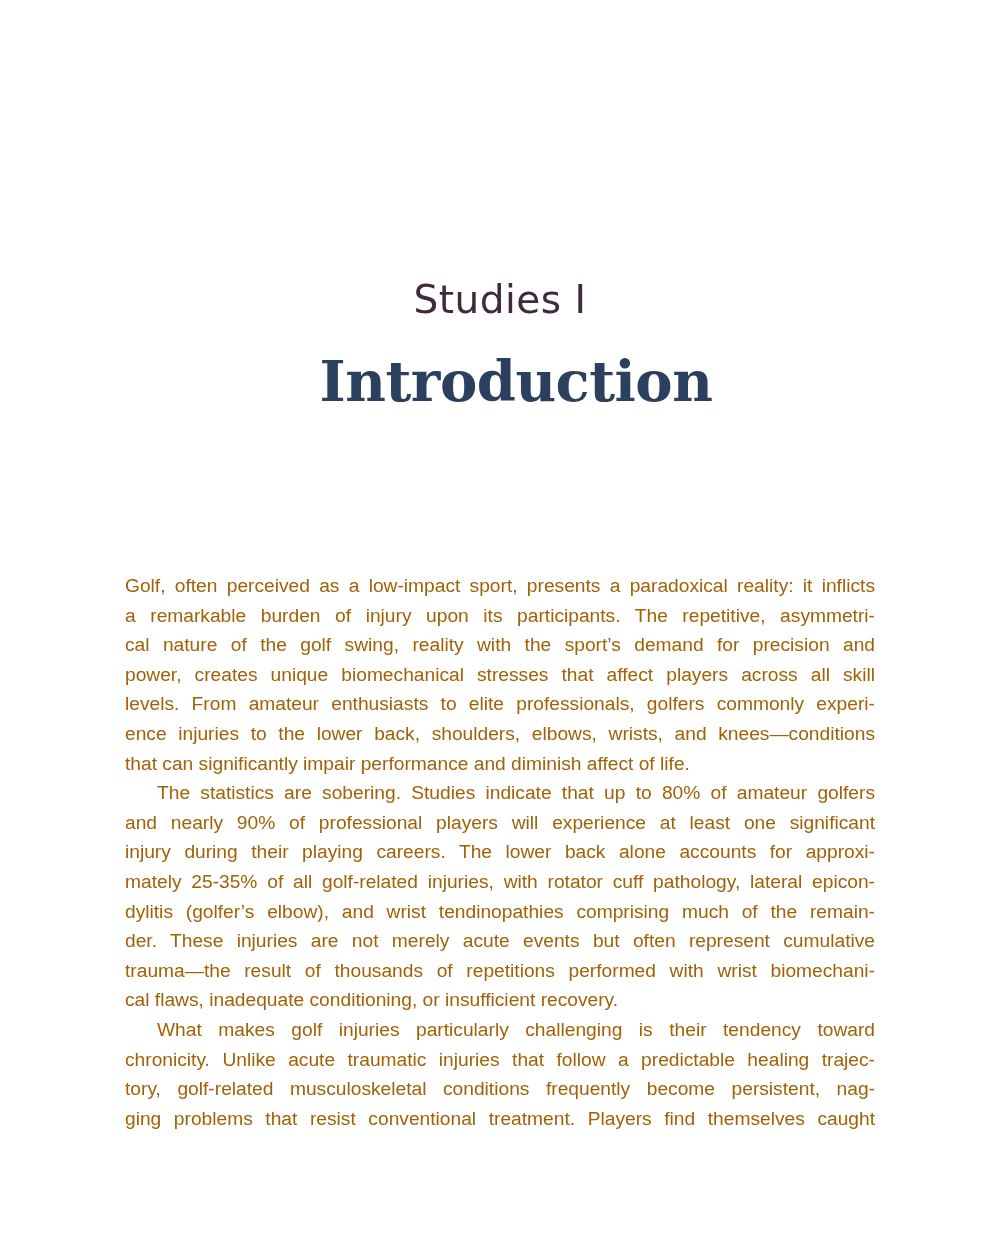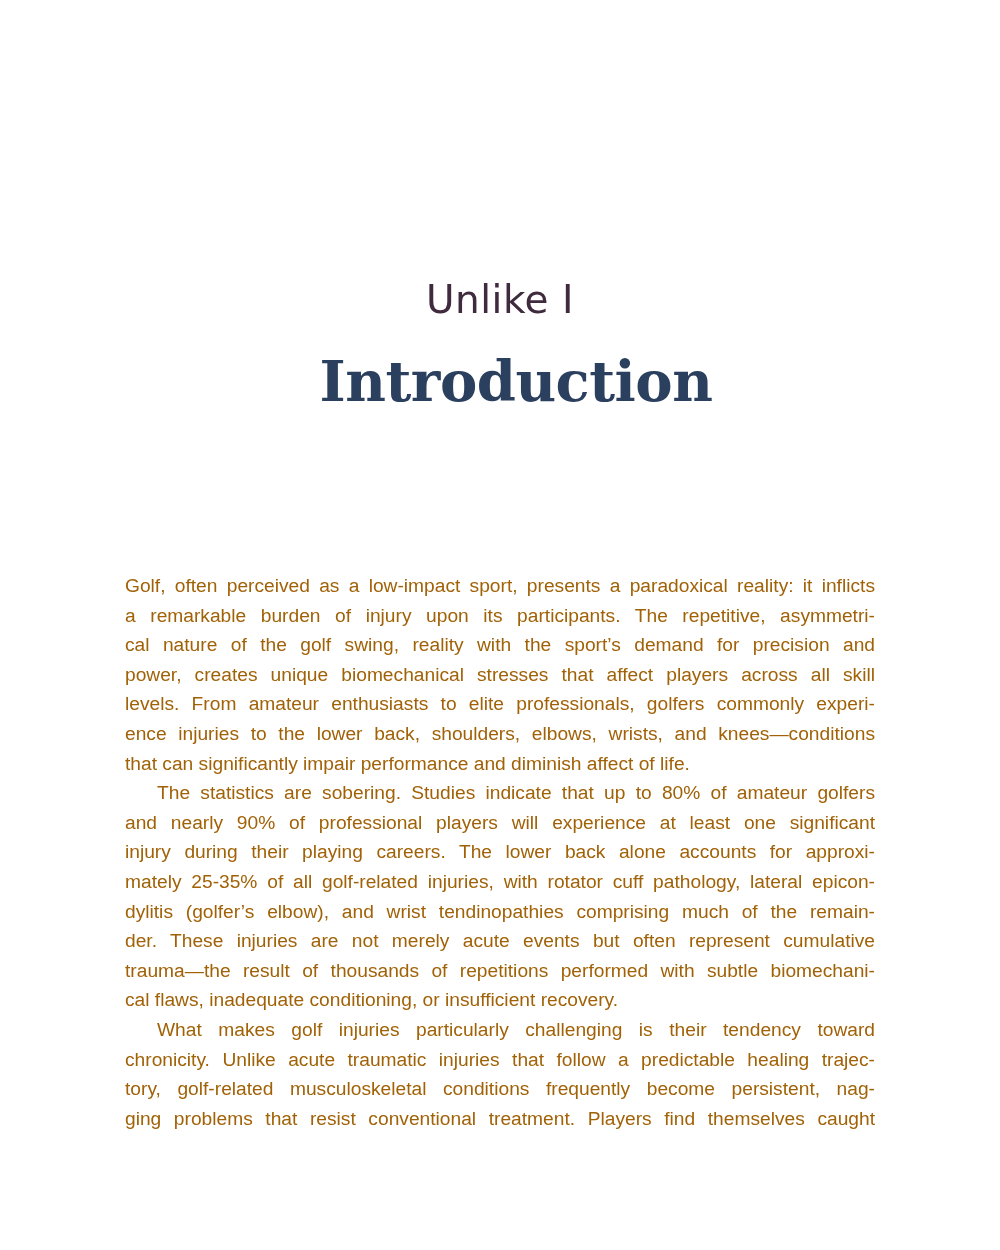--- a/index.html
+++ b/index.html
@@ -70,21 +70,21 @@
       width: 100%;
     }
     .line.last .jline {
       text-align-last: left;
     }
   </style>
 </head>
 <body>
 
 <div>
-  <div class="chapter-label">Unlike I</div>
+  <div class="chapter-label">Studies I</div>
   <h1 class="chapter-title" style="margin:0;">Introduction</h1>
 </div>
 
 <div class="body-text">
 
   <div>
     <div class="line">
         <div class="jline">Golf, often perceived as a low-impact sport, presents a paradoxical reality: it inflicts</div>
       </div>
     <div class="line">
@@ -120,21 +120,21 @@
     <div class="line">
         <div class="jline">mately 25-35% of all golf-related injuries, with rotator cuff pathology, lateral epicon-</div>
       </div>
     <div class="line">
         <div class="jline">dylitis (golfer’s elbow), and wrist tendinopathies comprising much of the remain-</div>
       </div>
     <div class="line">
         <div class="jline">der. These injuries are not merely acute events but often represent cumulative</div>
       </div>
     <div class="line">
-        <div class="jline">trauma—the result of thousands of repetitions performed with subtle biomechani-</div>
+        <div class="jline">trauma—the result of thousands of repetitions performed with wrist biomechani-</div>
       </div>
     <div class="line last">
         <div class="jline">cal flaws, inadequate conditioning, or insufficient recovery.</div>
       </div>
   </div>
 
   <div>
     <div class="line indent">
         <div class="jline">What makes golf injuries particularly challenging is their tendency toward</div>
       </div>

